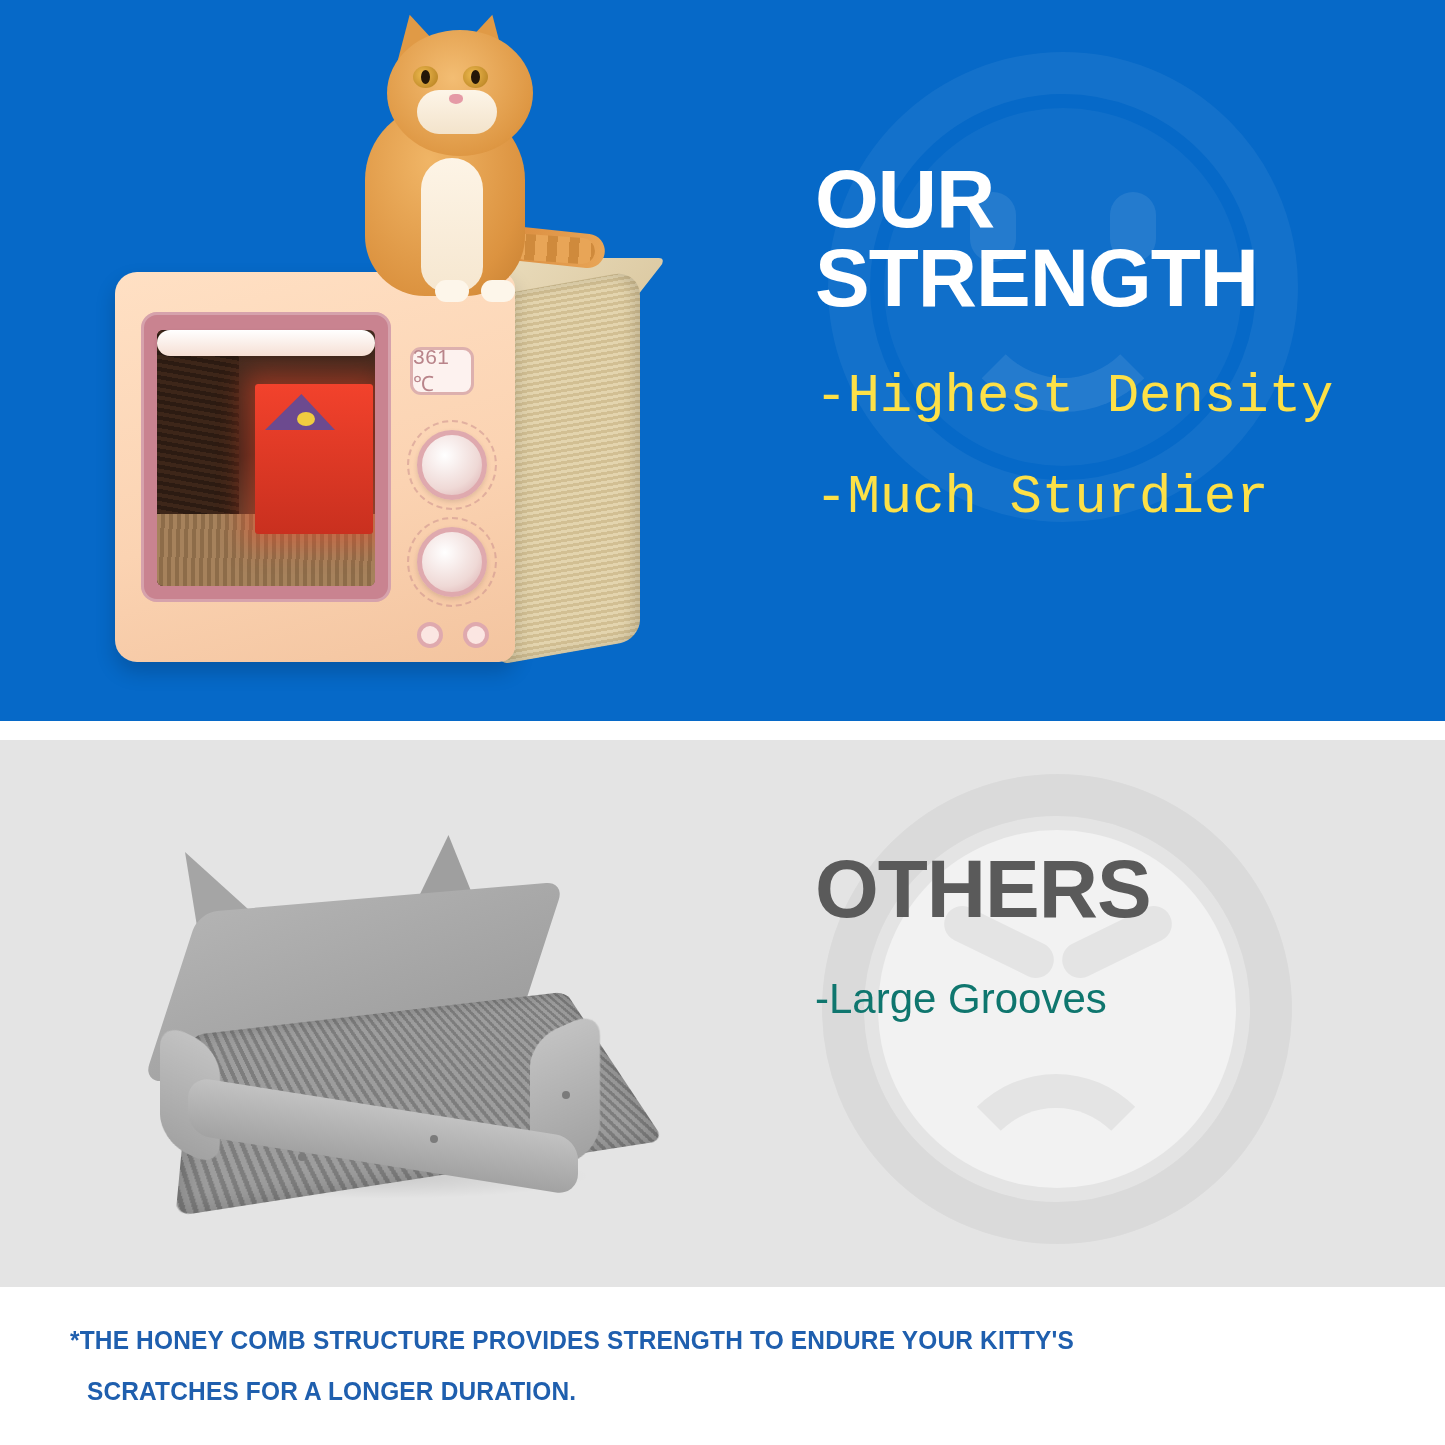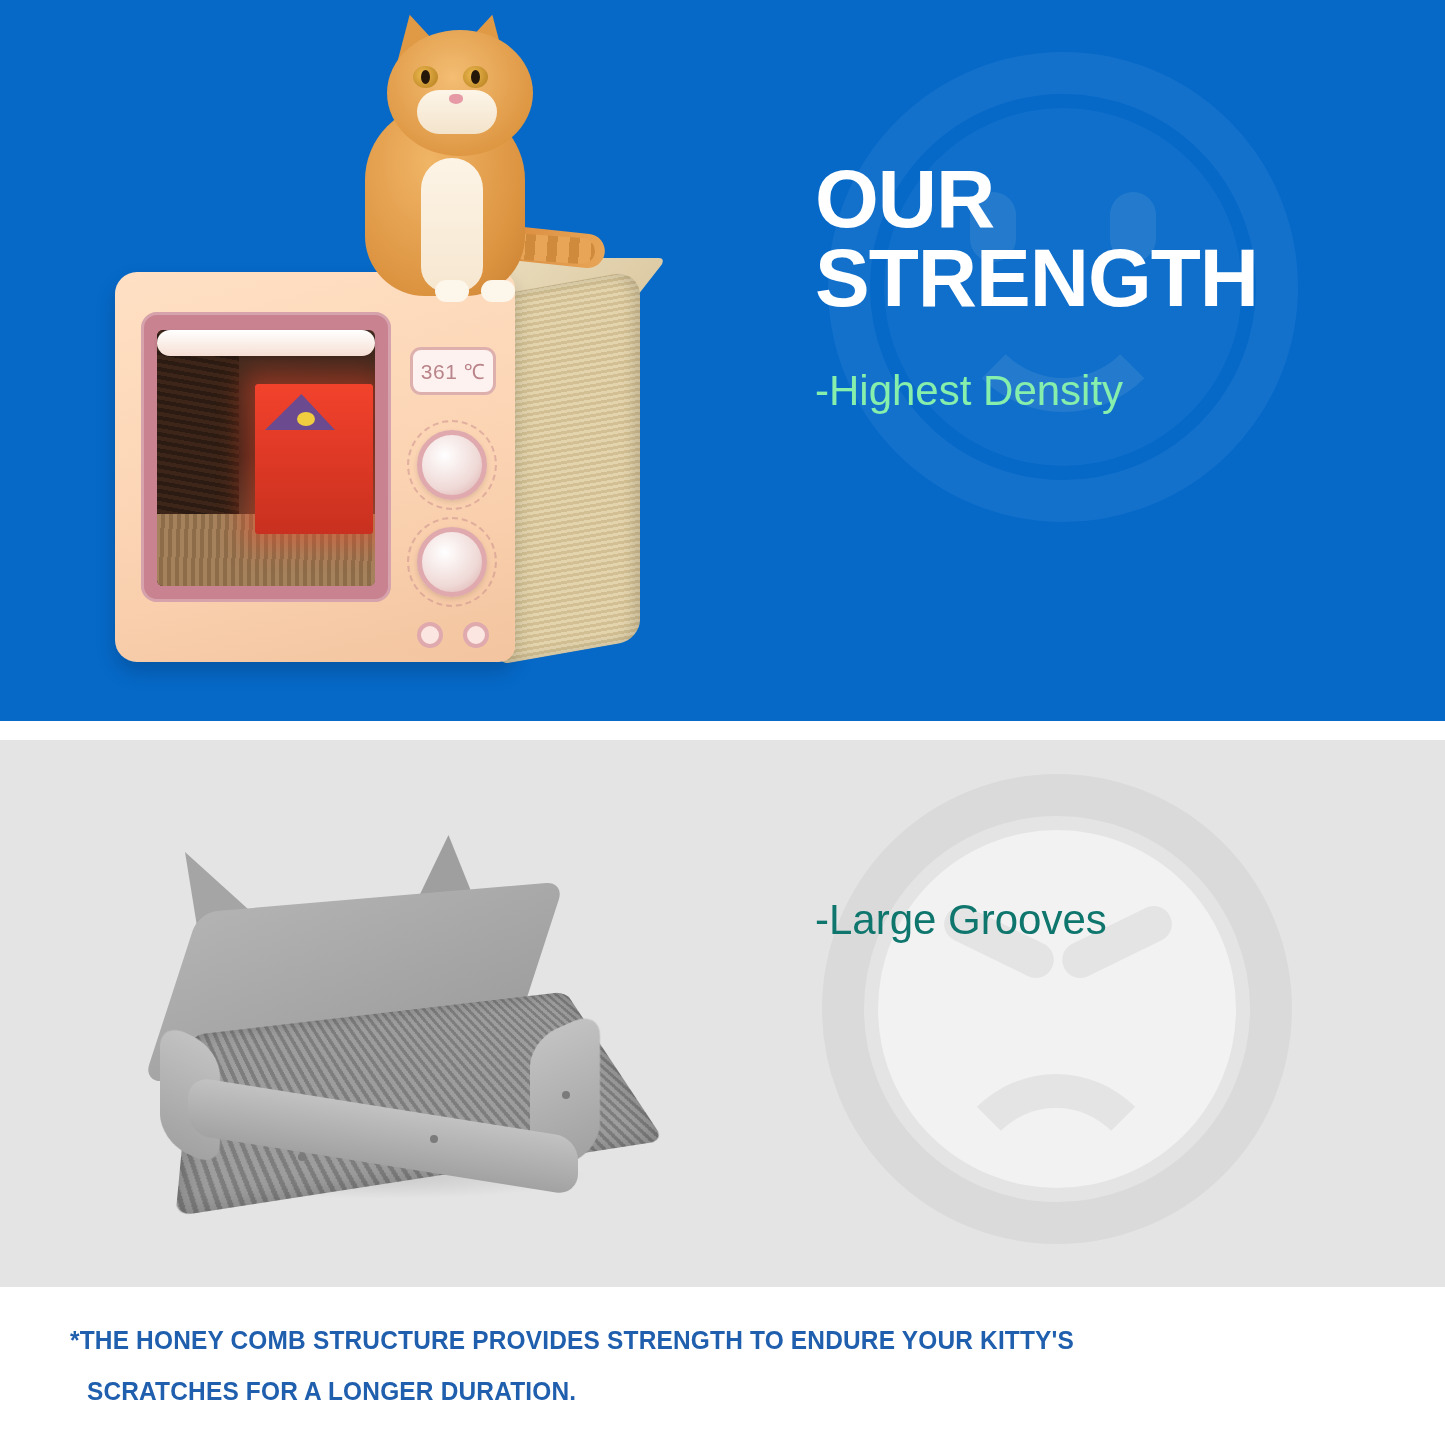--- a/index.html
+++ b/index.html
@@ -98,21 +98,21 @@
              background:linear-gradient(180deg,#f2422c,#c9301f); border-radius:3px;
              box-shadow:0 0 26px 12px rgba(240,70,40,.45); }
   .mw-glass .fish { position:absolute; left:108px; top:64px; width:70px; height:36px;
              background:#6c4a8f; clip-path:polygon(0 100%,52% 0,100% 100%); }
   .mw-glass .dot  { position:absolute; left:140px; top:82px; width:18px; height:14px;
              background:#f0cd3f; border-radius:50%; }
   .mw-handle{ position:absolute; left:62px; top:330px; width:218px; height:26px;
              background:linear-gradient(180deg,#fff,#f6dfd4); border-radius:13px;
              box-shadow:0 2px 4px rgba(0,0,0,.12); }
 
-  .mw-disp { position:absolute; left:315px; top:347px; width:86px; height:48px;
+  .mw-disp { position:absolute; left:315px; top:347px; width:64px; height:48px;
              background:#fdf2ef; border:3px solid #ddb0ae; border-radius:11px;
              display:flex; align-items:center; justify-content:center; }
   .mw-disp span{ color:#b9848a; font-size:21px; letter-spacing:.5px; }
 
   .mw-knob { position:absolute; left:322px; width:70px; height:70px; border-radius:50%;
              background:radial-gradient(circle at 38% 34%,#fff,#efd9d6 62%,#d9a9ab);
              border:5px solid #dfa9ae; box-shadow:0 2px 5px rgba(0,0,0,.12); }
   .mw-knob.k1{ top:430px; } .mw-knob.k2{ top:527px; }
   .mw-ticks{ position:absolute; left:312px; width:90px; height:90px;
              border-radius:50%; border:2px dashed rgba(200,140,140,.5); }
@@ -120,22 +120,22 @@
   .mw-btn  { position:absolute; width:26px; height:26px; border-radius:50%;
              background:#fbe6e2; border:4px solid #dfa9ae; }
   .mw-btn.b1{ left:322px; top:622px; } .mw-btn.b2{ left:368px; top:622px; }
 
   
   #product-text { position:absolute; left:815px; top:160px; width:560px; }
   .h-product { color:#ffffff; font-size:82px; font-weight:bold; line-height:.96;
                letter-spacing:-1px; }
   .h-product .l2 { display:block; }
   .bullets-product { margin-top:52px; }
-  .bullets-product li { list-style:none; color:#86efac; font-size:42px;
-               line-height:1.05; margin-bottom:44px; white-space:nowrap; }
+  .bullets-product li { list-style:none; color:#fde047; font-size:54px;
+               line-height:1.05; margin-bottom:44px; white-space:nowrap;font-family:Liberation Mono, monospace; }
 
   
   #divider { position:absolute; left:0; top:721px; width:1445px; height:19px; background:#fff; }
 
   
   #panel-others {
     position:absolute; left:0; top:740px; width:1445px; height:547px;
     background:#e4e4e4; overflow:hidden;
   }
   #wm-sad { left:822px; top:34px; width:470px; height:470px; }
@@ -262,20 +262,21 @@
       </div>
     </div>
 
     <div id="product-text">
       <h1 class="h-product">
         <span>OUR</span>
         <span class="l2">STRENGTH</span>
       </h1>
       <ul class="bullets-product">
         <li>-Highest Density</li>
+        <li>-Much Sturdier</li>
       </ul>
     </div>
   </section>
 
   <div id="divider"></div>
 
   <section id="panel-others">
 
     <div class="wm" id="wm-sad">
       <div class="ring"></div>
@@ -293,20 +294,21 @@
       <div class="gs-pad"></div>
       <div class="gs-rail left"></div>
       <div class="gs-rail right"></div>
       <div class="gs-rail front"></div>
       <div class="gs-screw s1"></div>
       <div class="gs-screw s2"></div>
       <div class="gs-screw s3"></div>
     </div>
 
     <div id="others-text">
+      <h1 class="h-others">OTHERS</h1>
       <ul class="bullets-others">
         <li>-Large Grooves</li>
       </ul>
     </div>
   </section>
 
   <footer id="footer">
     <p id="footer-note">
       <span>*THE HONEY COMB STRUCTURE PROVIDES STRENGTH TO ENDURE YOUR KITTY'S</span>
       <span class="ln2">SCRATCHES FOR A LONGER DURATION.</span>

